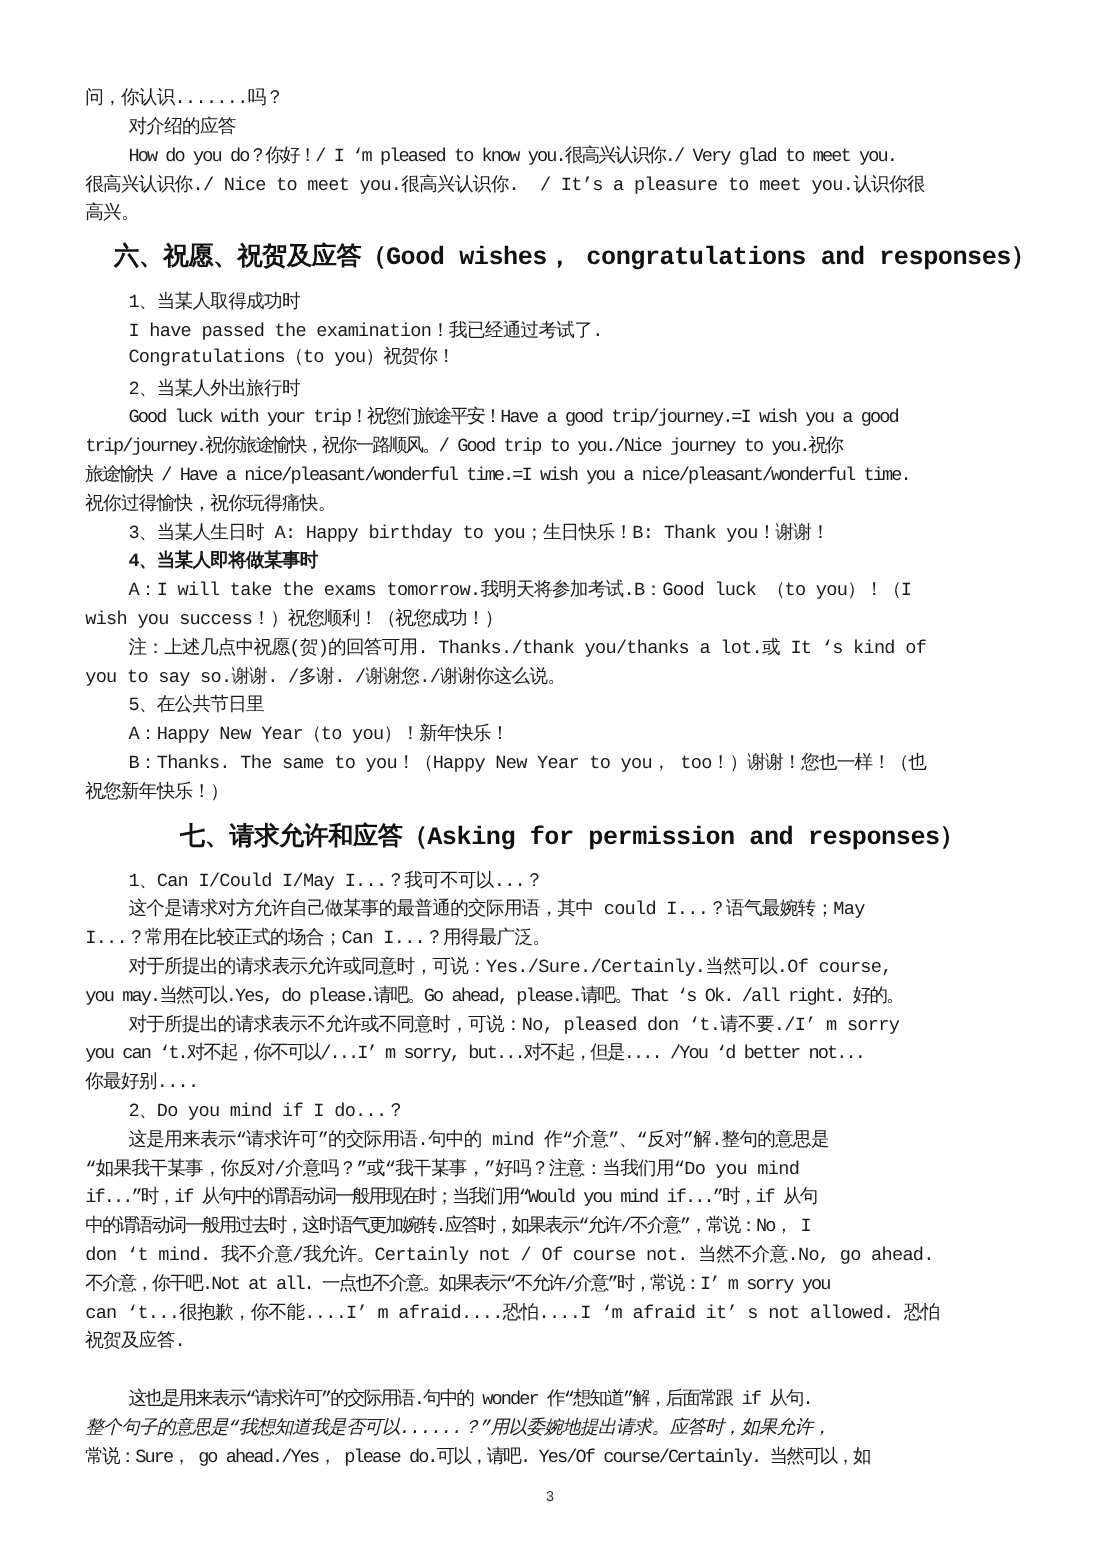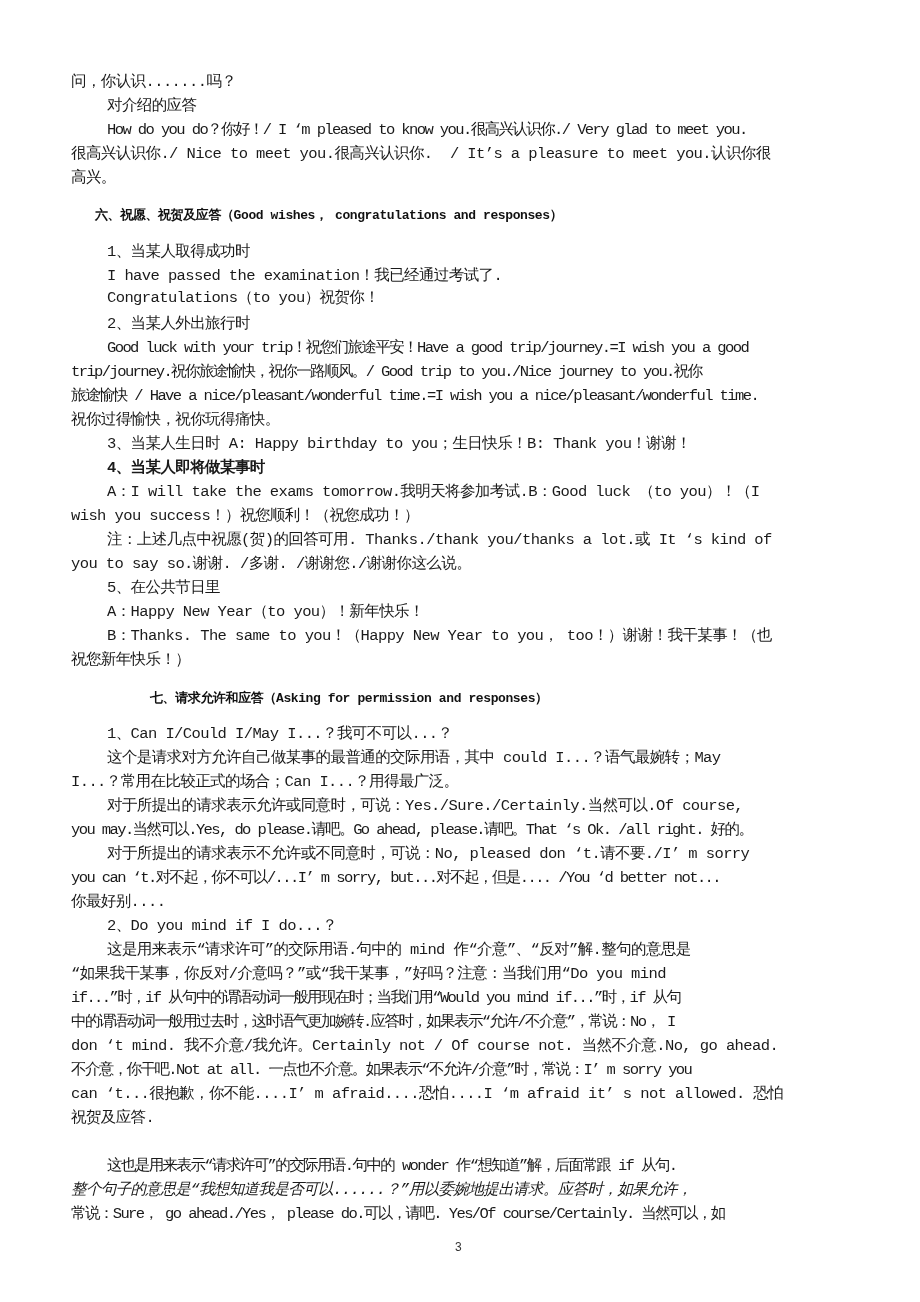--- a/index.html
+++ b/index.html
@@ -3,21 +3,21 @@
   <meta charset="utf-8">
   <style>
     html, body { margin: 0; padding: 0; background: #ffffff; }
     body { width: 920px; height: 1302px; position: relative; overflow: hidden;
       font-family: "DejaVu Serif", "Liberation Serif", serif; color: #1a1a1a; }
     .page { position: absolute; left: 0; top: 0; width: 920px; height: 1302px; }
     .line { position: absolute; left: 71px; white-space: pre; font-size: 15.5px; line-height: 20px;
       font-family: "Liberation Mono", "DejaVu Sans Mono", monospace; letter-spacing: -0.6px; }
     .line.ind { left: 107px; }
     .line.tight { letter-spacing: -1.6px; }
-    .heading { position: absolute; white-space: pre; font-size: 13px; line-height: 24px; font-weight: bold;
+    .heading { position: absolute; white-space: pre; font-size: 21px; line-height: 24px; font-weight: bold;
       font-family: "Liberation Mono", "DejaVu Sans Mono", monospace; letter-spacing: -0.4px; color: #111; }
     .pnum { position: absolute; left: 455px; top: 1240px; font-size: 12px;
       font-family: "Liberation Sans", sans-serif; color: #333; }
   </style>
 </head>
 <body>
 
 <div class="page" id="page">
     <div class="line" style="top: 72px;">问，你认识.......吗？</div>
     <div class="line ind" style="top: 96px;">对介绍的应答</div>
@@ -34,21 +34,21 @@
     <div class="line tight" style="top: 386px;">旅途愉快 / Have a nice/pleasant/wonderful time.=I wish you a nice/pleasant/wonderful time.</div>
     <div class="line" style="top: 410px;">祝你过得愉快，祝你玩得痛快。</div>
     <div class="line ind" style="top: 434px;">3、当某人生日时 A: Happy birthday to you；生日快乐！B: Thank you！谢谢！</div>
     <div class="line ind" style="top: 458px; font-weight: bold;">4、当某人即将做某事时</div>
     <div class="line ind" style="top: 482px;">A：I will take the exams tomorrow.我明天将参加考试.B：Good luck （to you）！（I</div>
     <div class="line" style="top: 506px;">wish you success！）祝您顺利！（祝您成功！）</div>
     <div class="line ind" style="top: 530px;">注：上述几点中祝愿(贺)的回答可用. Thanks./thank you/thanks a lot.或 It ‘s kind of</div>
     <div class="line" style="top: 554px;">you to say so.谢谢. /多谢. /谢谢您./谢谢你这么说。</div>
     <div class="line ind" style="top: 578px;">5、在公共节日里</div>
     <div class="line ind" style="top: 602px;">A：Happy New Year（to you）！新年快乐！</div>
-    <div class="line ind" style="top: 626px;">B：Thanks. The same to you！（Happy New Year to you， too！）谢谢！我干某事！（也</div>
+    <div class="line ind" style="top: 626px;">B：Thanks. The same to you！（Happy New Year to you， too！）谢谢！您也一样！（也</div>
     <div class="line" style="top: 650px;">祝您新年快乐！）</div>
     <div class="heading" style="left: 150px; top: 687px;">七、请求允许和应答（Asking for permission and responses）</div>
     <div class="line ind" style="top: 724px;">1、Can I/Could I/May I...？我可不可以...？</div>
     <div class="line ind" style="top: 748px;">这个是请求对方允许自己做某事的最普通的交际用语，其中 could I...？语气最婉转；May</div>
     <div class="line" style="top: 772px;">I...？常用在比较正式的场合；Can I...？用得最广泛。</div>
     <div class="line ind" style="top: 796px;">对于所提出的请求表示允许或同意时，可说：Yes./Sure./Certainly.当然可以.Of course,</div>
     <div class="line tight" style="top: 820px;">you may.当然可以.Yes, do please.请吧。Go ahead, please.请吧。That ‘s Ok. /all right. 好的。</div>
     <div class="line ind" style="top: 844px;">对于所提出的请求表示不允许或不同意时，可说：No, pleased don ‘t.请不要./I’ m sorry</div>
     <div class="line tight" style="top: 868px;">you can ‘t.对不起，你不可以/...I’ m sorry, but...对不起，但是.... /You ‘d better not...</div>
     <div class="line" style="top: 892px;">你最好别....</div>

